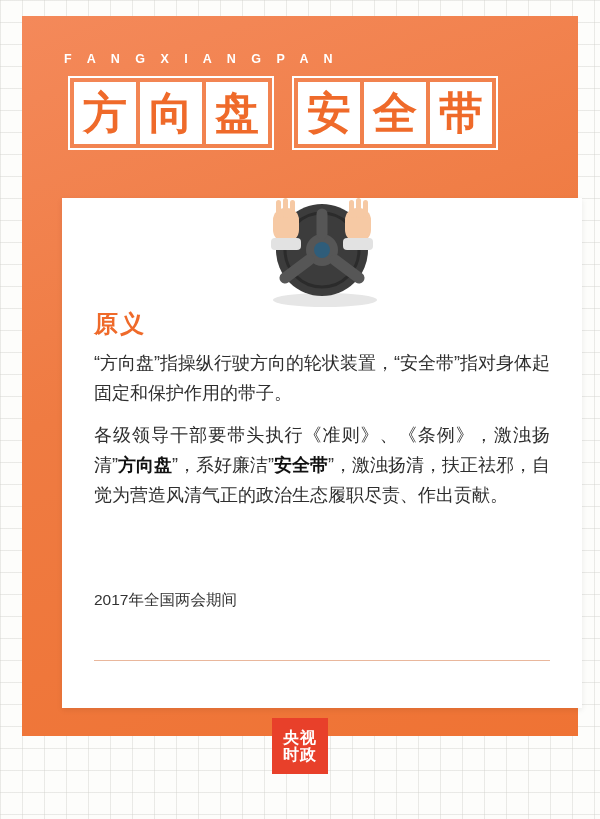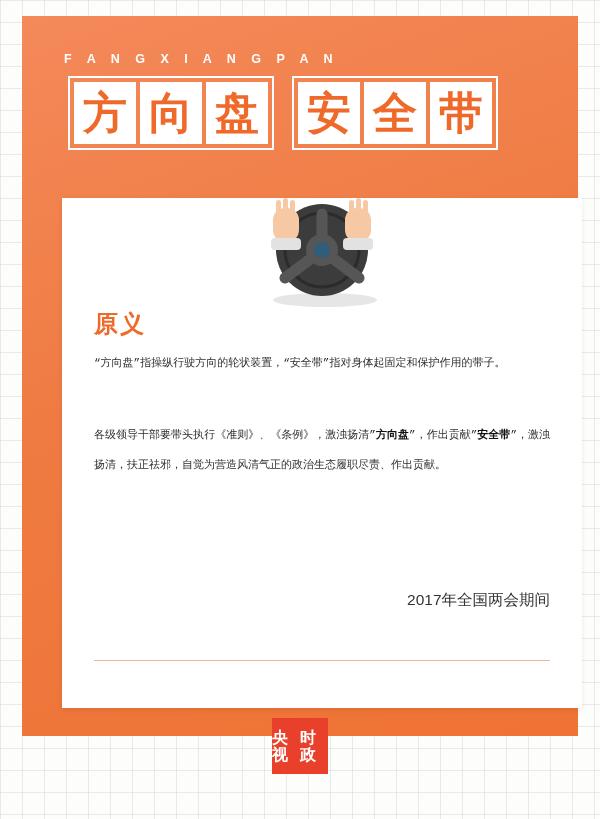--- a/index.html
+++ b/index.html
@@ -90,46 +90,44 @@
     left: 50%;
     transform: translateX(-50%);
     top: -10px;
     width: 170px; height: 120px;
   }
 
   .section {
     position: absolute;
     left: 32px;
     width: 456px;
-    font-family: Liberation Mono, monospace;
   }
   .sec-title {
     color: #ef6a2a;
     font-size: 24px;
     font-weight: bold;
     letter-spacing: 2px;
     margin-bottom: 8px;
   }
   .sec-body {
     color: #2e2e2e;
-    font-size: 11px;
+    font-size: 18px;
     line-height: 30px;
     text-align: justify;
   }
   .sec-body b { font-weight: bold; color: #111; }
 
   .sec1 { top: 110px; }
   .sec2 { top: 222px; }
 
   .attrib {
     position: absolute;
     left: 32px;
     top: 388px;
     width: 456px;
-    text-align: right;
     color: #333;
     font-size: 15.5px;
     line-height: 27px;
   }
 
   .divider {
     position: absolute;
     left: 32px;
     top: 462px;
     width: 456px;
@@ -142,23 +140,23 @@
     position: absolute;
     left: 50%;
     transform: translateX(-50%);
     top: 702px;
     width: 56px; height: 56px;
     background: #e8402a;
     color: #ffffff;
     font-family: Liberation Serif, serif;
     font-weight: bold;
     display: flex;
-    flex-direction: row;
+    flex-direction: column;
     align-items: center;
-    justify-content: flex-start;
+    justify-content: center;
     line-height: 17px;
     font-size: 16px;
     letter-spacing: 1px;
   }
 </style>
 </head>
 <body>
 
 <div class="poster">
 
@@ -210,21 +208,21 @@
         </g>
       </svg>
     </div>
 
     <div class="section sec1">
       <div class="sec-title">原义</div>
       <div class="sec-body">“方向盘”指操纵行驶方向的轮状装置，“安全带”指对身体起固定和保护作用的带子。</div>
     </div>
 
     <div class="section sec2">
-      <div class="sec-body" id="source-body"><span>各级领导干部要带头执行《准则》、《条例》，激浊扬清”</span><b>方向盘</b><span>”，作出贡献”</span><b>安全带</b><span>”，激浊扬清，扶正祛邪，自觉为营造风清气正的政治生态履职尽责、作出贡献。</span></div>
+      <div class="sec-body" id="source-body"><span>各级领导干部要带头执行《准则》、《条例》，激浊扬清”</span><b>方向盘</b><span>”，系好廉洁”</span><b>安全带</b><span>”，激浊扬清，扶正祛邪，自觉为营造风清气正的政治生态履职尽责、作出贡献。</span></div>
     </div>
 
     <div class="attrib">
       <div>2017年全国两会期间</div>
     </div>
 
     <div class="divider"></div>
   </div>
 
   <div class="logo">

